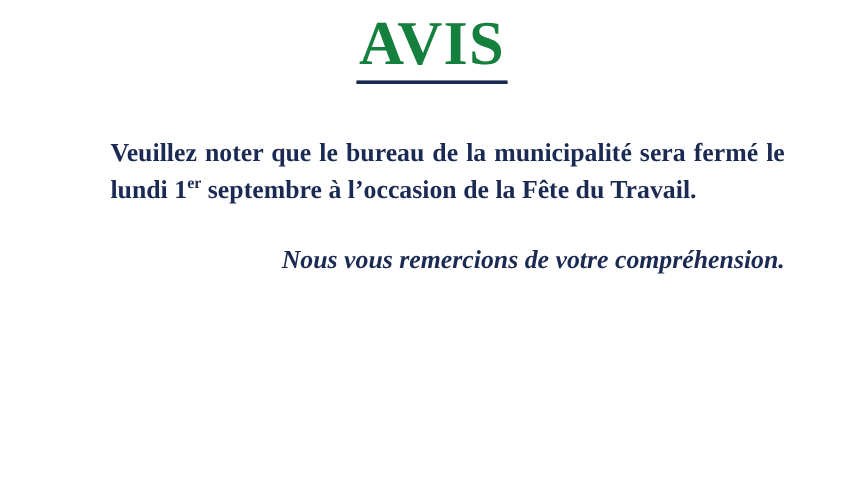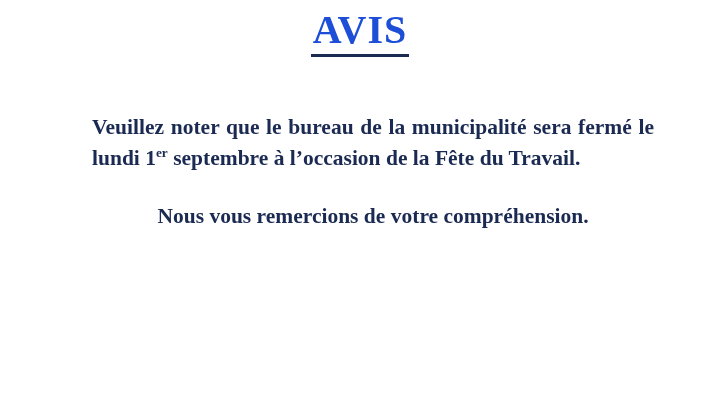--- a/index.html
+++ b/index.html
@@ -20,23 +20,23 @@
     box-sizing: border-box;
   }
   .title {
     position: absolute;
     top: 8px;
     left: 0;
     width: 720px;
     text-align: center;
     font-family: "Liberation Serif", serif;
     font-weight: bold;
-    font-size: 40px;
+    font-size: 52px;
     letter-spacing: 1px;
-    color: #1d4ed8;
+    color: #15803d;
     line-height: 1.1;
   }
   .title-underline {
     display: inline-block;
     border-bottom: 3px solid #1b2a52;
     padding: 0 2px 2px 2px;
   }
   .body-block {
     position: absolute;
     top: 112px;
@@ -49,21 +49,22 @@
     line-height: 1.42;
   }
   .para-justify {
     text-align: justify;
     text-justify: inter-word;
     margin: 0;
   }
   .para-second {
     margin: 0;
     padding-top: 28px;
-    text-align: center;
+    text-align: right;
+    font-style: italic;
   }
   sup {
     font-size: 0.62em;
     vertical-align: super;
     line-height: 0;
   }
 </style>
 </head>
 <body>
 

